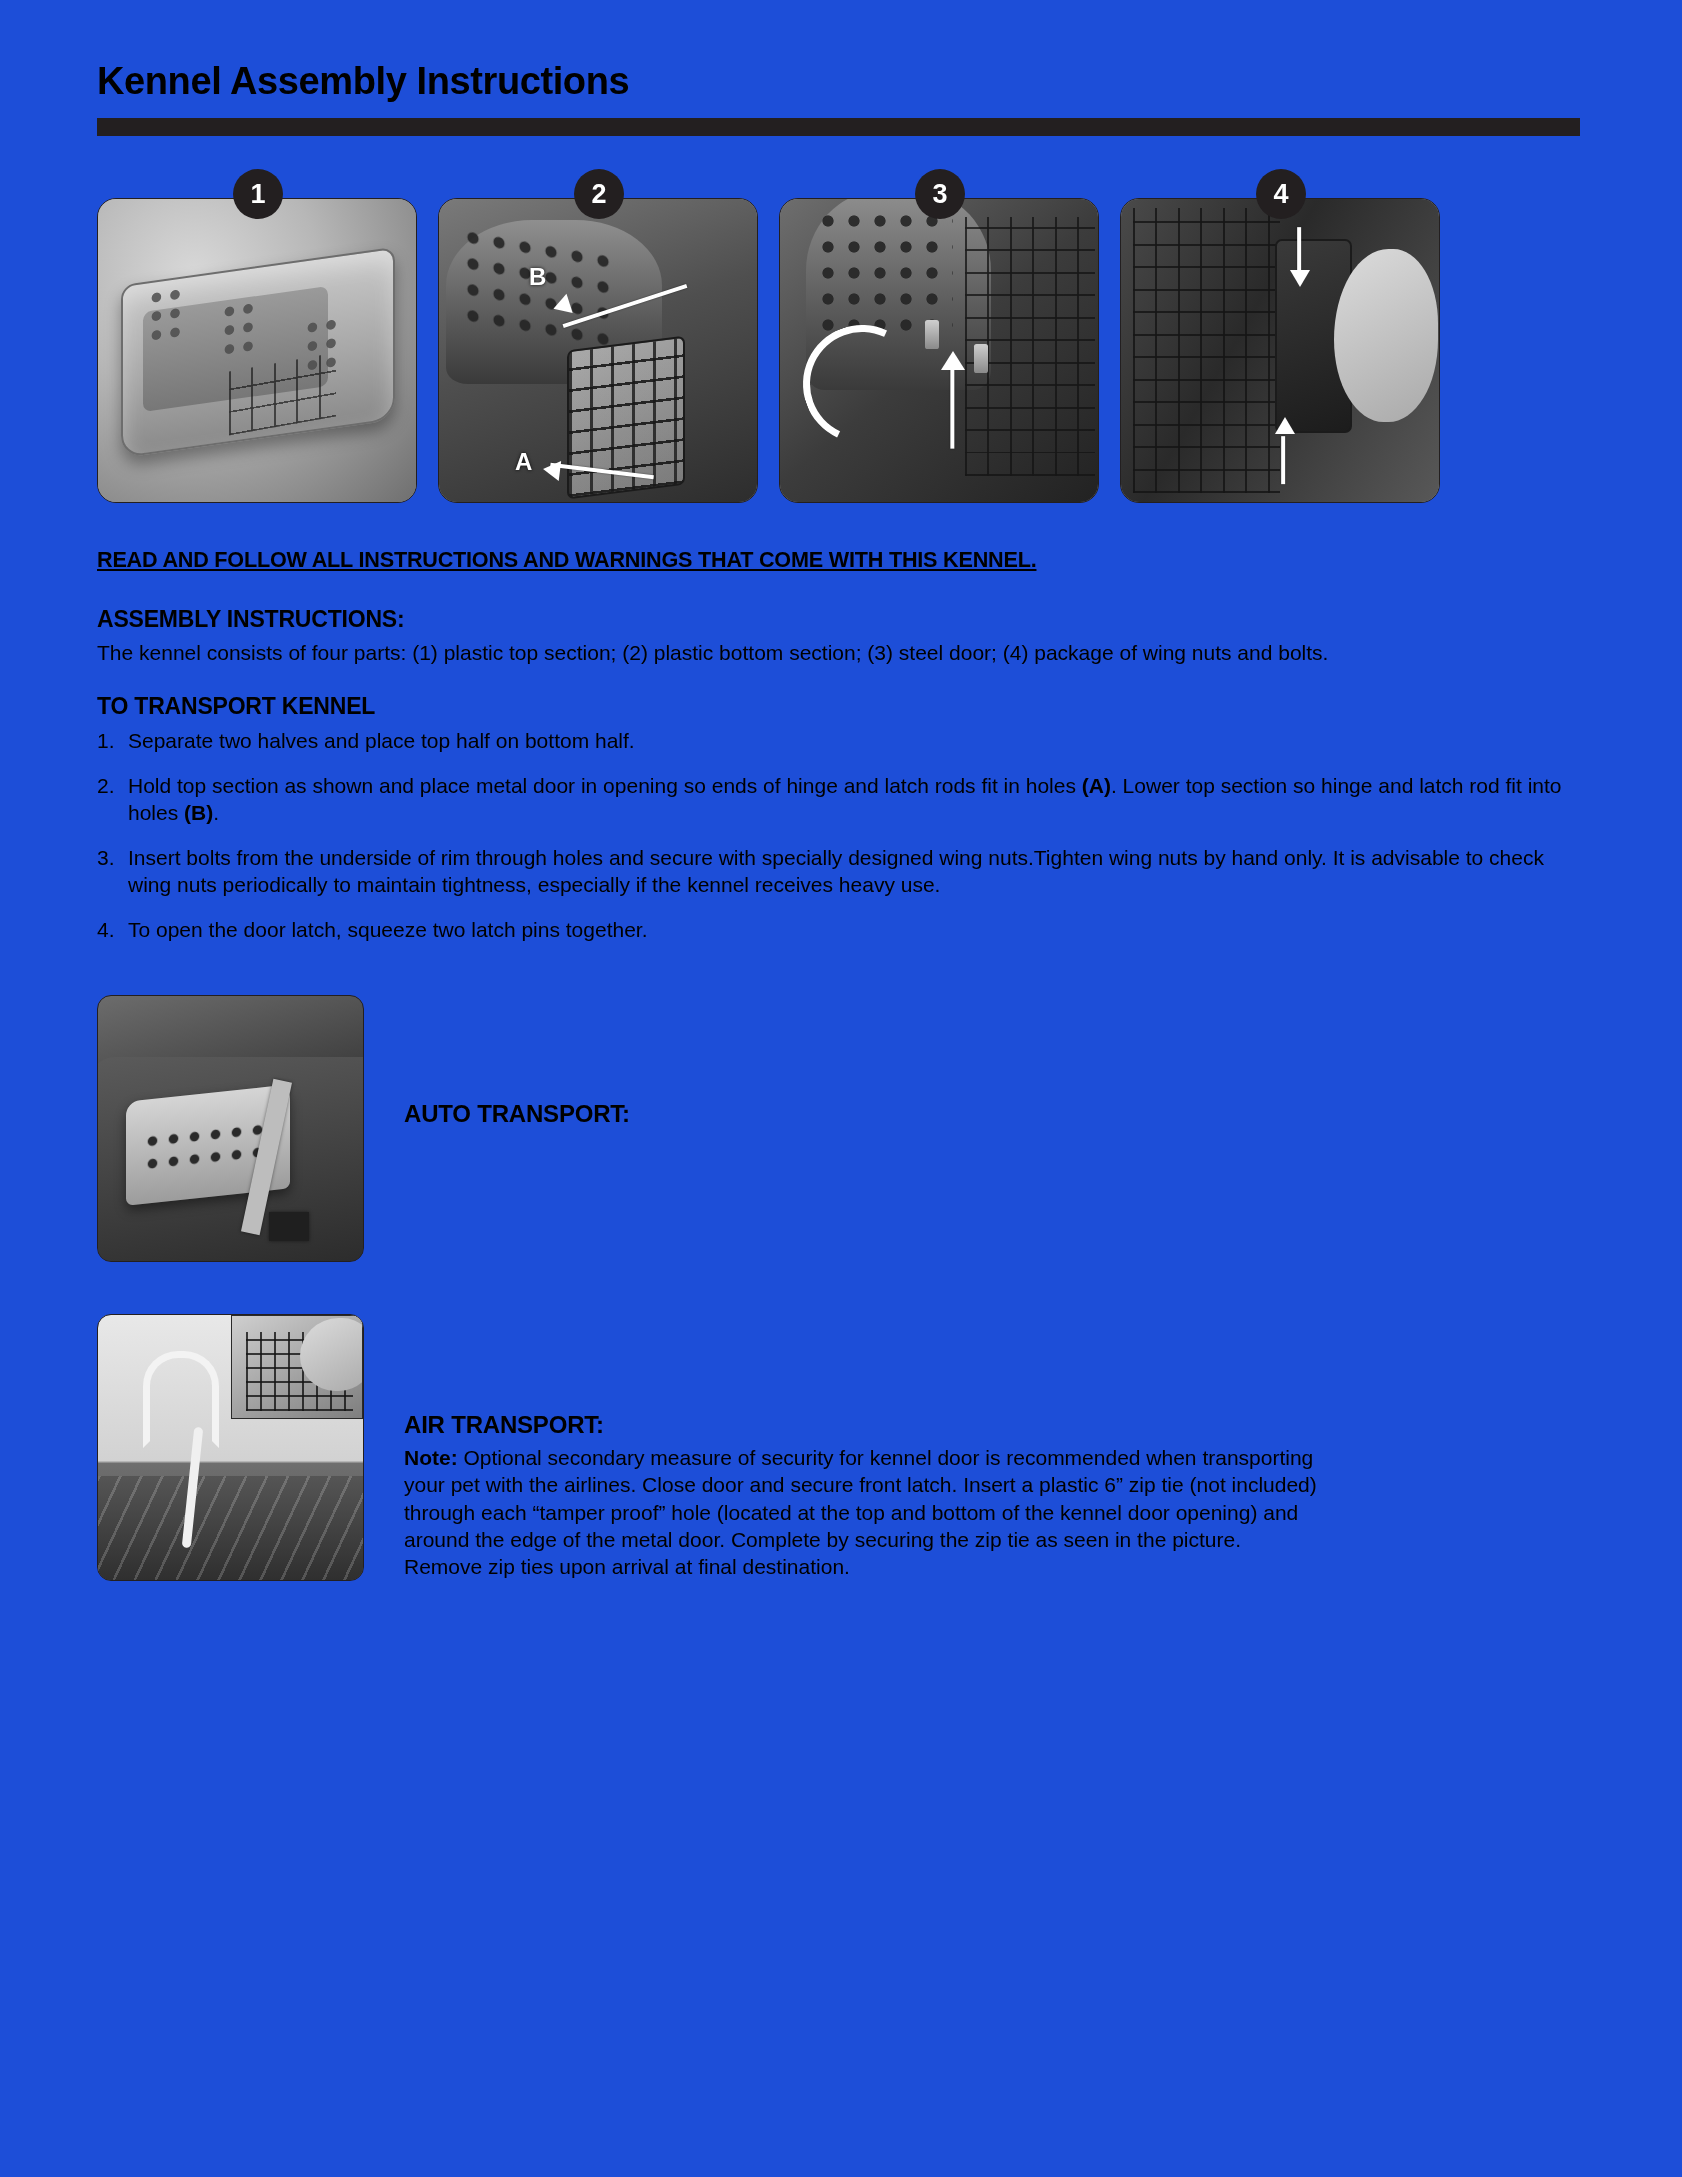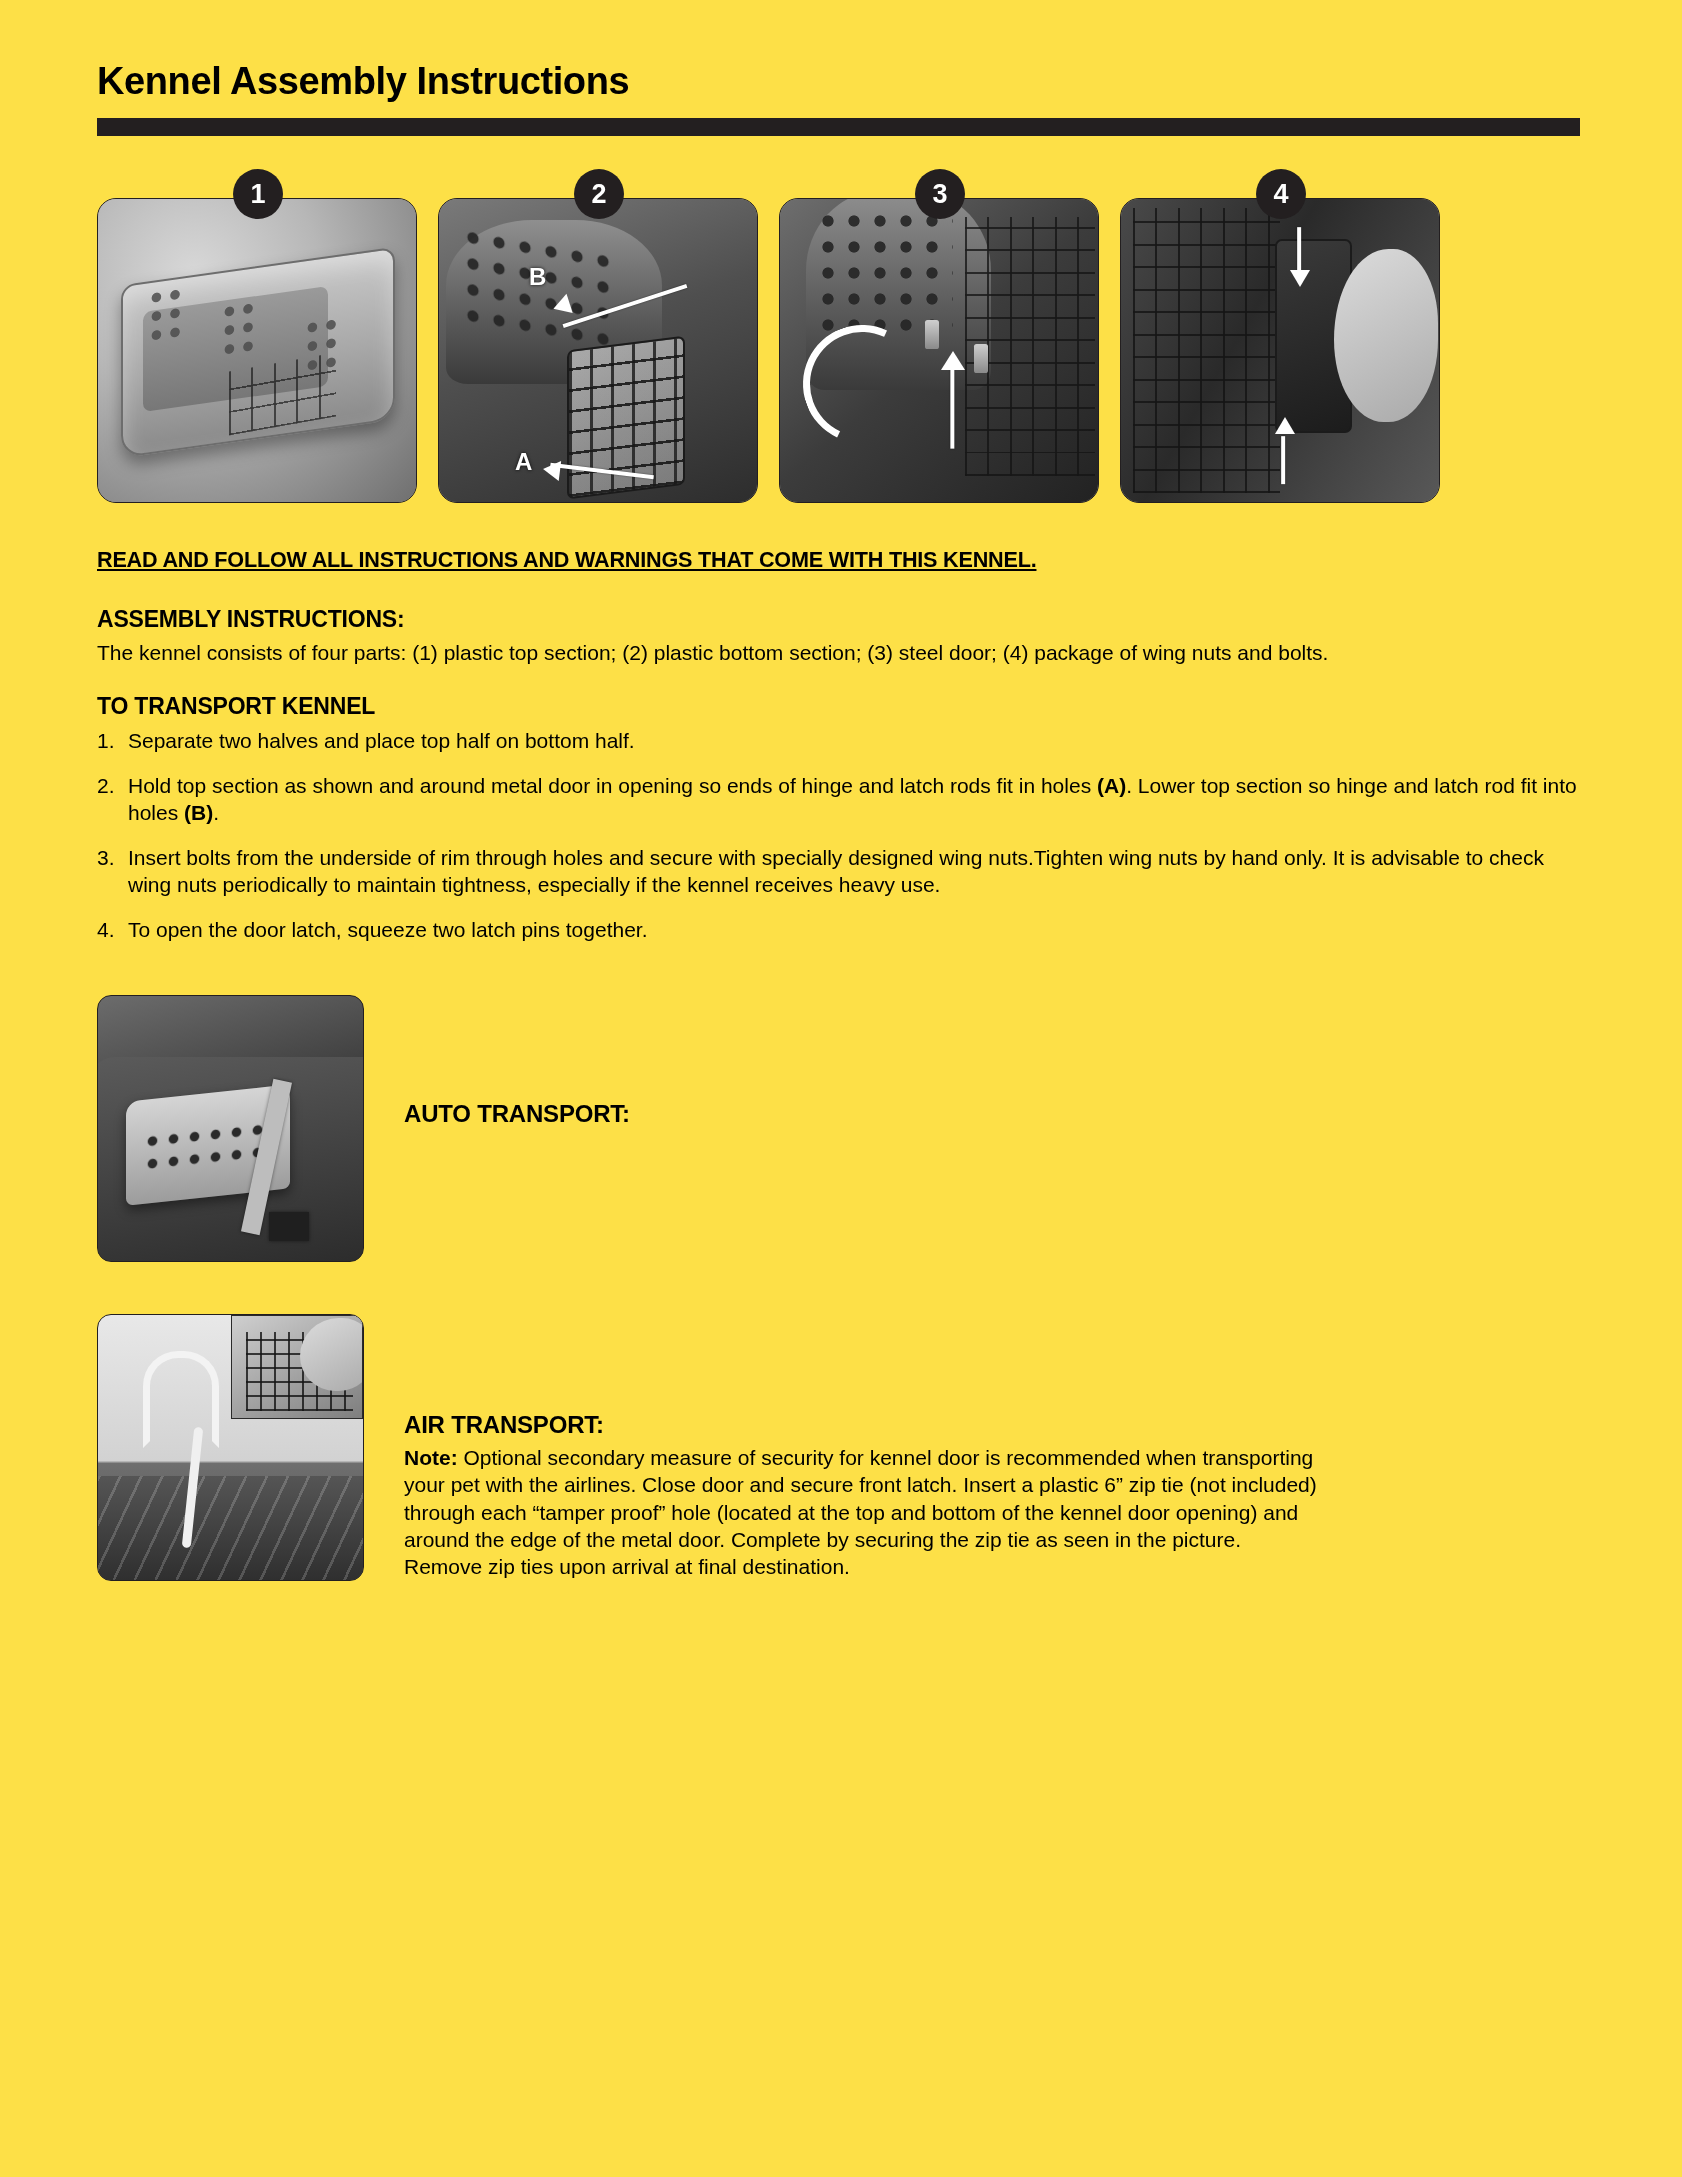--- a/index.html
+++ b/index.html
@@ -13,21 +13,21 @@
     font-family: "Liberation Sans", sans-serif;
     color: #000000;
     position: relative;
     overflow: hidden;
   }
   .page {
     position: absolute;
     left: 0; top: 0;
     width: 1683px;
     height: 2177px;
-    background: #fde047;
+    background: #1d4ed8;
   }
   .content {
     position: absolute;
     left: 97px;
     top: 61px;
     width: 1489px;
   }
 
   
   .doc-title {
@@ -414,21 +414,21 @@
     <p class="body">The kennel consists of four parts: (1) plastic top section; (2) plastic bottom section; (3) steel door; (4) package of wing nuts and bolts.</p>
 
     <h2 class="sec">TO TRANSPORT KENNEL</h2>
     <ol class="steps-list">
       <li>
         <span class="num">1.</span>
         <span>Separate two halves and place top half on bottom half.</span>
       </li>
       <li>
         <span class="num">2.</span>
-        <span><span>Hold top section as shown and around metal door in opening so ends of hinge and latch rods fit in holes </span><span class="b">(A)</span><span>. Lower top section so hinge and latch rod fit into holes </span><span class="b">(B)</span><span>.</span></span>
+        <span><span>Hold top section as shown and place metal door in opening so ends of hinge and latch rods fit in holes </span><span class="b">(A)</span><span>. Lower top section so hinge and latch rod fit into holes </span><span class="b">(B)</span><span>.</span></span>
       </li>
       <li>
         <span class="num">3.</span>
         <span>Insert bolts from the underside of rim through holes and secure with specially designed wing nuts.Tighten wing nuts by hand only. It is advisable to check wing nuts periodically to maintain tightness, especially if the kennel receives heavy use.</span>
       </li>
       <li>
         <span class="num">4.</span>
         <span>To open the door latch, squeeze two latch pins together.</span>
       </li>
     </ol>

